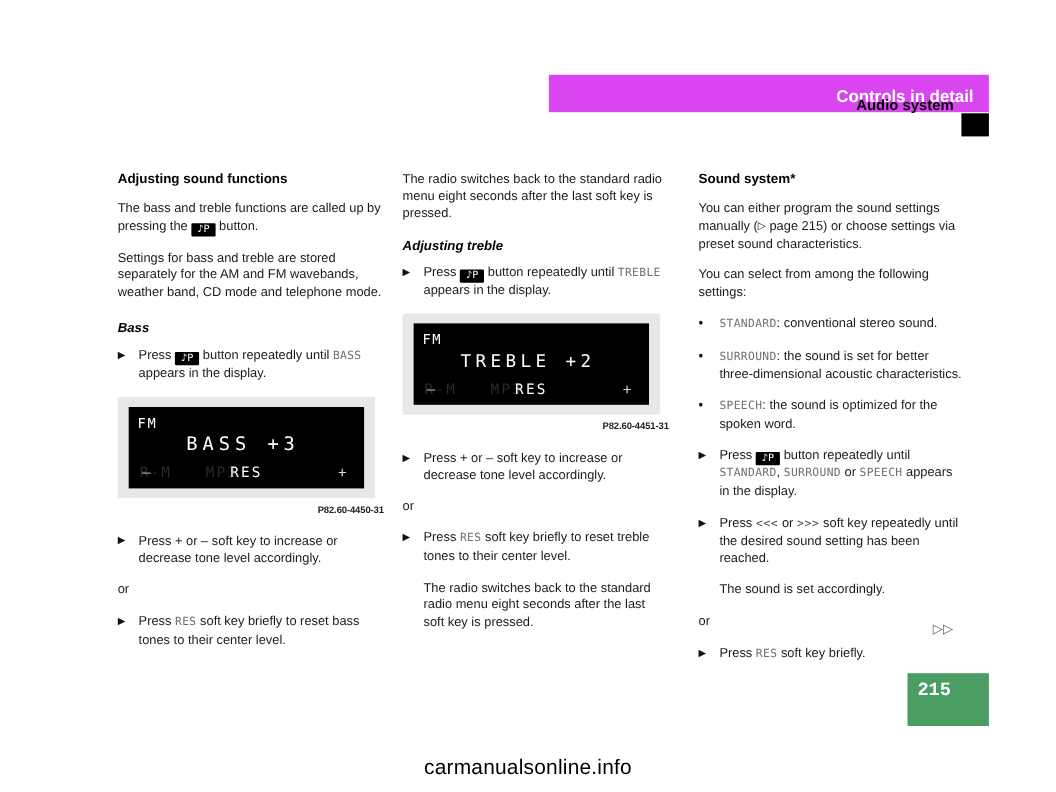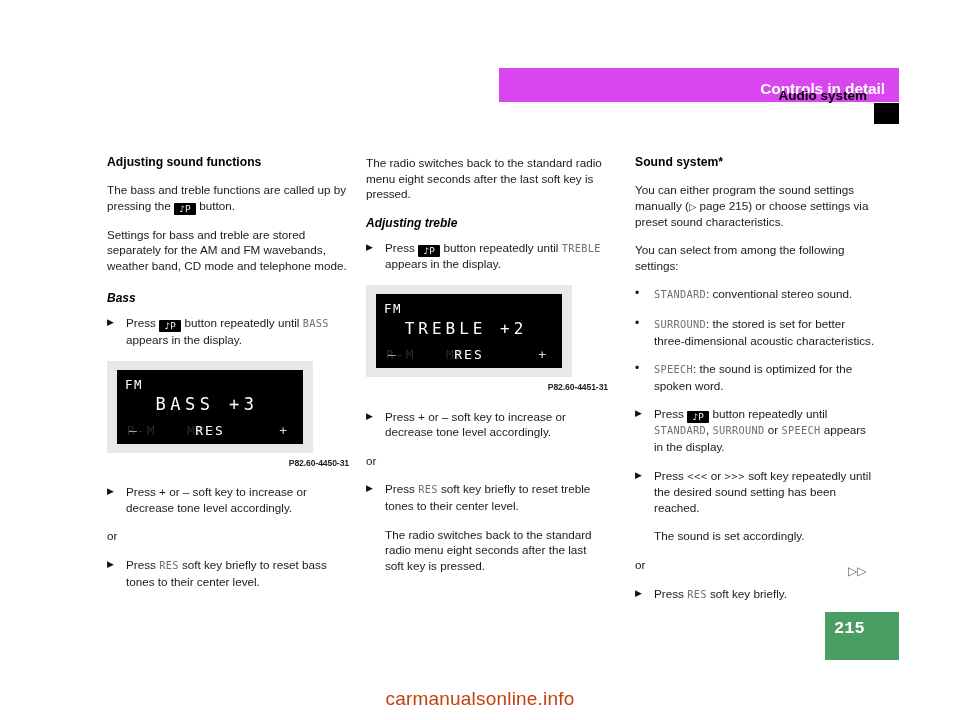--- a/index.html
+++ b/index.html
@@ -154,21 +154,21 @@
     font-size: 9.5px;
     vertical-align: 0.5px;
   }
 
   
   .figure {
     margin: 2px 0 13px 0;
     width: 242px;
   }
   .display-outer {
-    width: 206px;
+    width: 234px;
     height: 92px;
     background: #e8e8e8;
     box-sizing: border-box;
     padding: 9px 10px;
     position: relative;
   }
   .display-screen {
     width: 100%;
     height: 100%;
     background: #000000;
@@ -254,21 +254,21 @@
   }
 
   
   .watermark {
     position: absolute;
     left: 0;
     right: 0;
     bottom: 10px;
     text-align: center;
     font-size: 19px;
-    color: #c2410c;
+    color: #000000;
     font-family: "Liberation Sans", sans-serif;
     letter-spacing: 0.2px;
   }
 </style>
 </head>
 <body>
 
 <div class="header-bar">
   <div class="header-bar-title">Controls in detail</div>
 </div>
@@ -402,21 +402,21 @@
   <div class="step">
     <span class="bullet-marker">•</span>
     <span class="step-body">
       <span class="mono">STANDARD</span><span>: conventional stereo sound.</span>
     </span>
   </div>
 
   <div class="step">
     <span class="bullet-marker">•</span>
     <span class="step-body">
-      <span class="mono">SURROUND</span><span>: the stored is set for better three-dimensional acoustic characteristics.</span>
+      <span class="mono">SURROUND</span><span>: the sound is set for better three-dimensional acoustic characteristics.</span>
     </span>
   </div>
 
   <div class="step">
     <span class="bullet-marker">•</span>
     <span class="step-body">
       <span class="mono">SPEECH</span><span>: the sound is optimized for the spoken word.</span>
     </span>
   </div>
 

